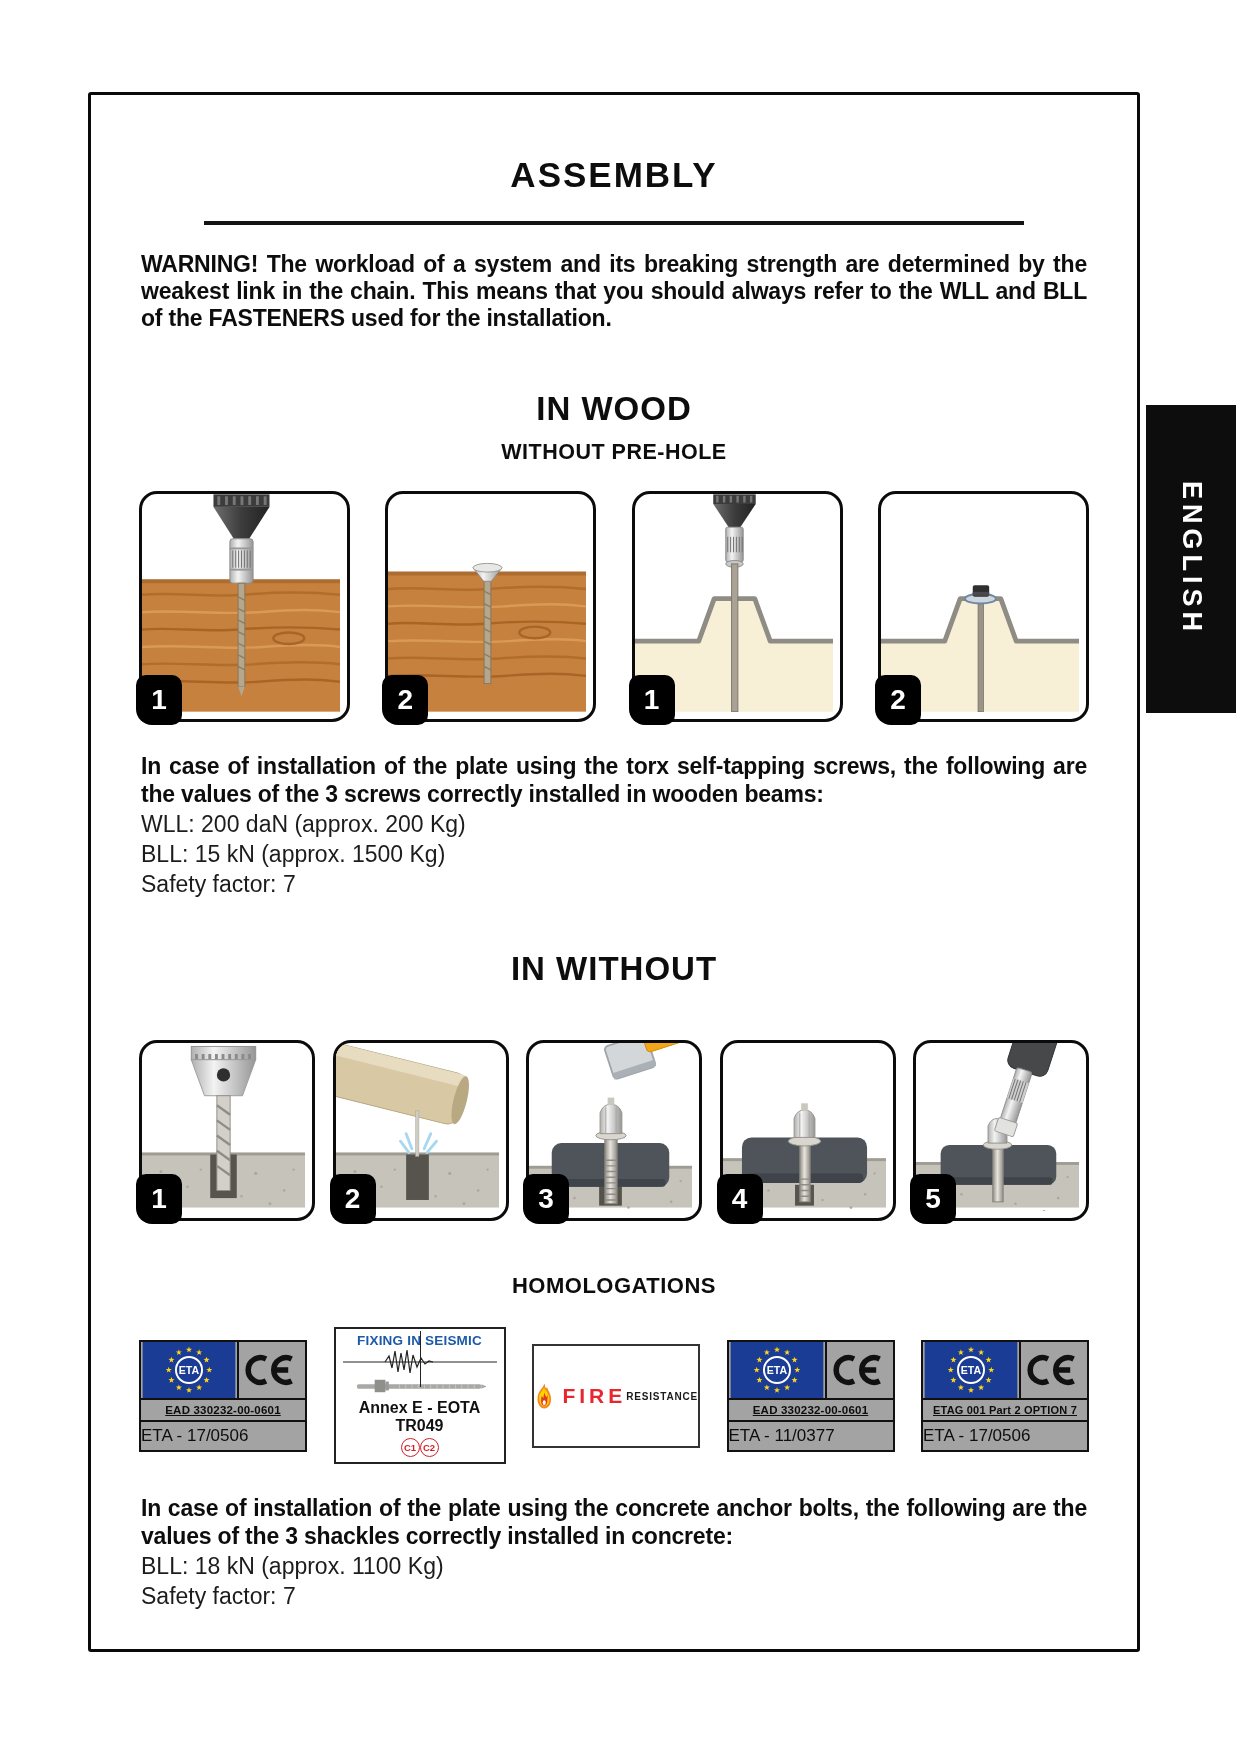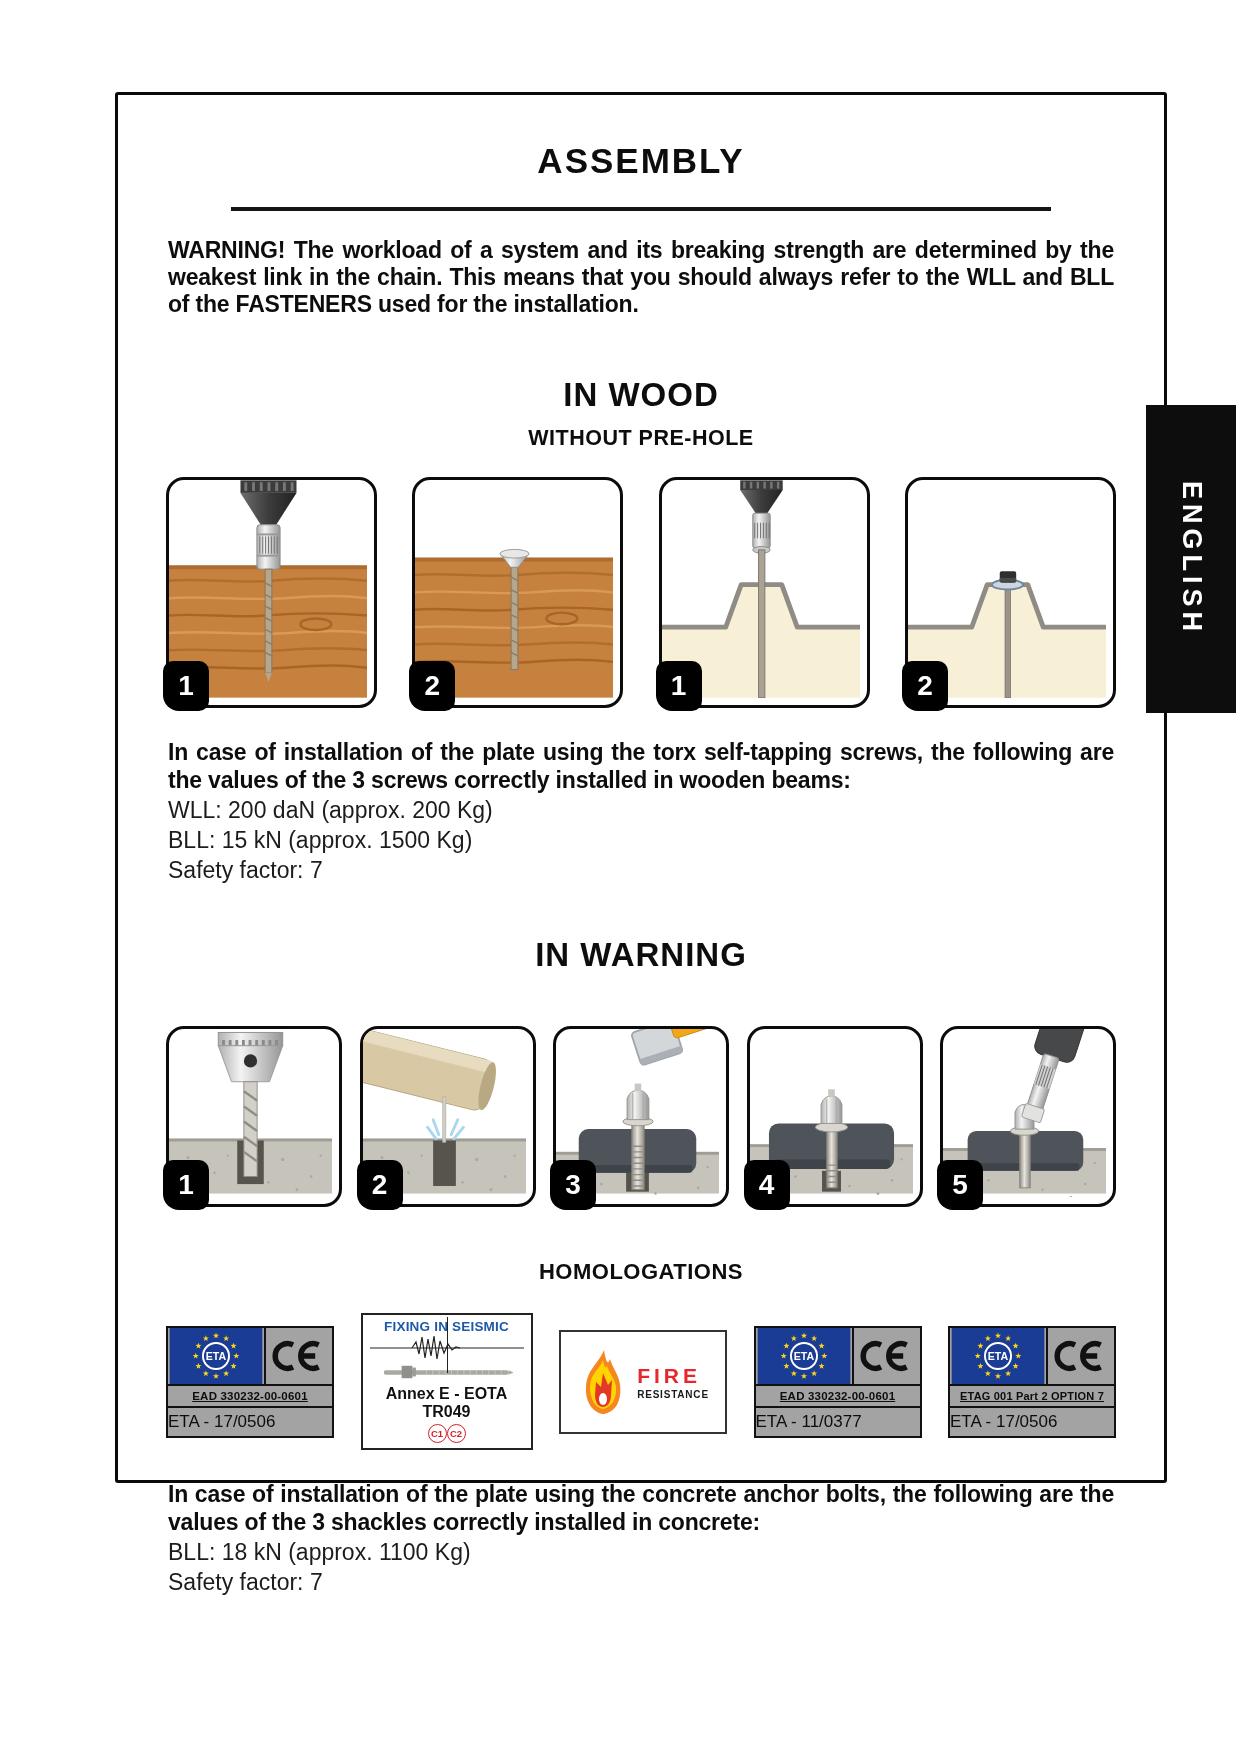--- a/index.html
+++ b/index.html
@@ -1,19 +1,19 @@
 <!DOCTYPE html>
 <html><head>
 <meta charset="utf-8">
 <style>
   html,body{margin:0;padding:0;background:#fff;}
   body{width:1240px;height:1748px;font-family:"Liberation Sans",sans-serif;color:#0d0d0d;}
   .canvas{position:relative;width:1240px;height:1748px;background:#fff;overflow:hidden;}
-  .sheet{position:absolute;left:88px;top:92px;width:1052px;height:1391px;border:3px solid #0a0a0a;
-         border-radius:3px;box-sizing:border-box;padding:0 48px;background:#fff;margin-left:27px;}
+  .sheet{position:absolute;left:88px;top:92px;width:1052px;height:1560px;border:3px solid #0a0a0a;
+         border-radius:3px;box-sizing:border-box;padding:14px 48px;background:#fff;}
   .lang-tab{position:absolute;left:1146px;top:405px;width:90px;height:308px;background:#0d0d0d;
             color:#fff;display:flex;align-items:center;justify-content:center;
             writing-mode:vertical-rl;font-size:27px;font-weight:700;letter-spacing:5px;}
   h1.title{margin:46px 0 0;text-align:center;font-size:35px;font-weight:800;letter-spacing:2px;}
   .divider{width:820px;height:4px;background:#141414;margin:26px auto 0;}
   p.warning{margin:26px 2px 0;font-size:23px;font-weight:700;line-height:27px;text-align:justify;letter-spacing:-0.2px;}
   h2.section{margin:58px 0 0;text-align:center;font-size:33px;font-weight:800;letter-spacing:1px;}
   h2.section.concrete{margin-top:52px;}
   h3.subsection{margin:12px 0 0;text-align:center;font-size:21.5px;font-weight:800;letter-spacing:0.5px;}
   .row{display:flex;justify-content:space-between;margin-top:26px;}
@@ -43,21 +43,21 @@
                  padding:4px 2px 5px;text-align:center;}
   .seismic-title{font-size:13.5px;font-weight:800;color:#1c5aa8;letter-spacing:0.2px;}
   .seismic-needle{position:absolute;left:84px;top:2px;width:1px;height:56px;background:#222;}
   .seismic-annex{font-size:16px;font-weight:800;color:#111;margin-top:1px;}
   .class-row{display:flex;justify-content:center;margin-top:3px;}
   .class-circle{width:19px;height:19px;border:1.8px solid #d21f26;border-radius:50%;color:#d21f26;
                 font-size:9.5px;font-weight:700;display:flex;align-items:center;justify-content:center;box-sizing:border-box;}
   
   .fire-badge{width:168px;height:104px;border:2px solid #333;background:#fff;box-sizing:border-box;
               display:flex;align-items:center;justify-content:center;gap:8px;}
-  .fire-words{display:flex;flex-direction:column;align-items:flex-start;}
+  .fire-words{display:flex;flex-direction:row;align-items:center;}
   .fire-word1{color:#e8262d;font-size:21px;font-weight:700;letter-spacing:4px;}
   .fire-word2{color:#1a1a1a;font-size:10px;font-weight:700;letter-spacing:0.8px;margin-top:1px;}
 </style>
 </head>
 <body>
 
 <svg width="0" height="0" style="position:absolute" aria-hidden="true">
   <defs>
     <linearGradient id="silver" x1="0" y1="0" x2="1" y2="0">
       <stop offset="0" stop-color="#b0b0b0"></stop>
@@ -214,21 +214,21 @@
         </div>
         <div class="step-badge">2</div>
       </div>
     </div>
 
     <p class="para">In case of installation of the plate using the torx self-tapping screws, the following are the values of the 3 screws correctly installed in wooden beams:</p>
     <p class="val">WLL: 200 daN (approx. 200 Kg)</p>
     <p class="val">BLL: 15 kN (approx. 1500 Kg)</p>
     <p class="val">Safety factor: 7</p>
 
-    <h2 class="section concrete">IN WARNING</h2>
+    <h2 class="section concrete">IN WITHOUT</h2>
 
     <div class="row concrete">
 
       <div class="card">
         <div class="frame conc-frame">
           <svg width="163" height="168" viewBox="0 0 172 170">
             <rect x="0" y="112" width="172" height="58" fill="#c6c4ba"></rect>
             <rect x="0" y="112" width="172" height="3" fill="#9f9d93"></rect>
             <use href="#speckles" transform="translate(0,118)"></use>
             <rect x="72" y="114" width="28" height="46" fill="#56544c"></rect>

